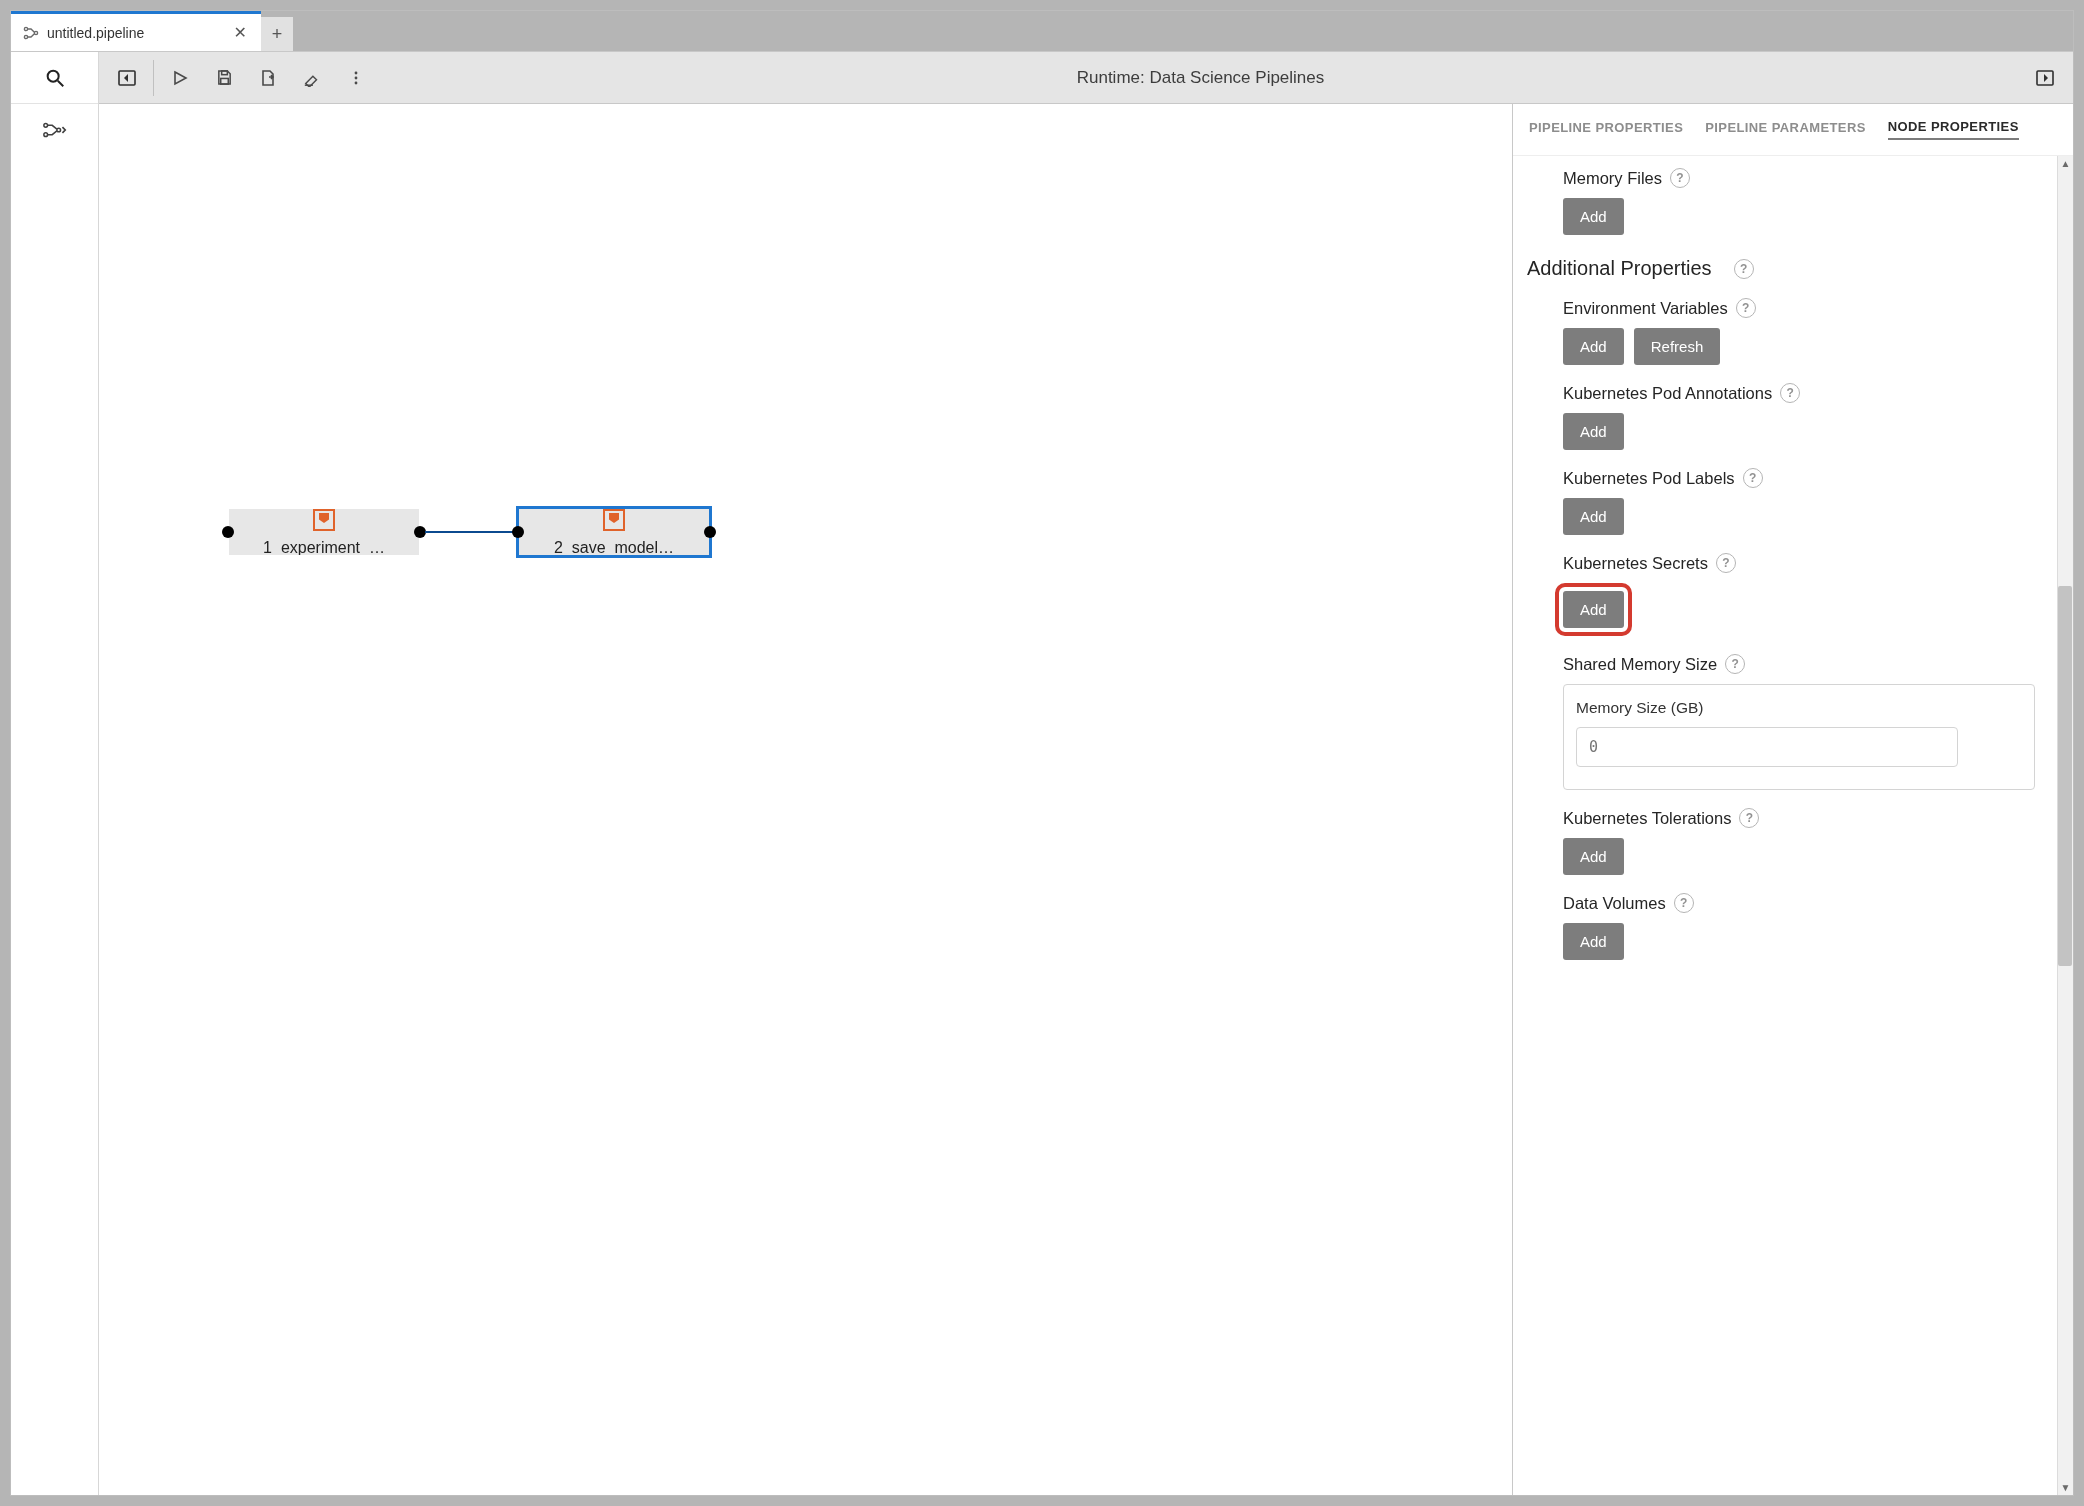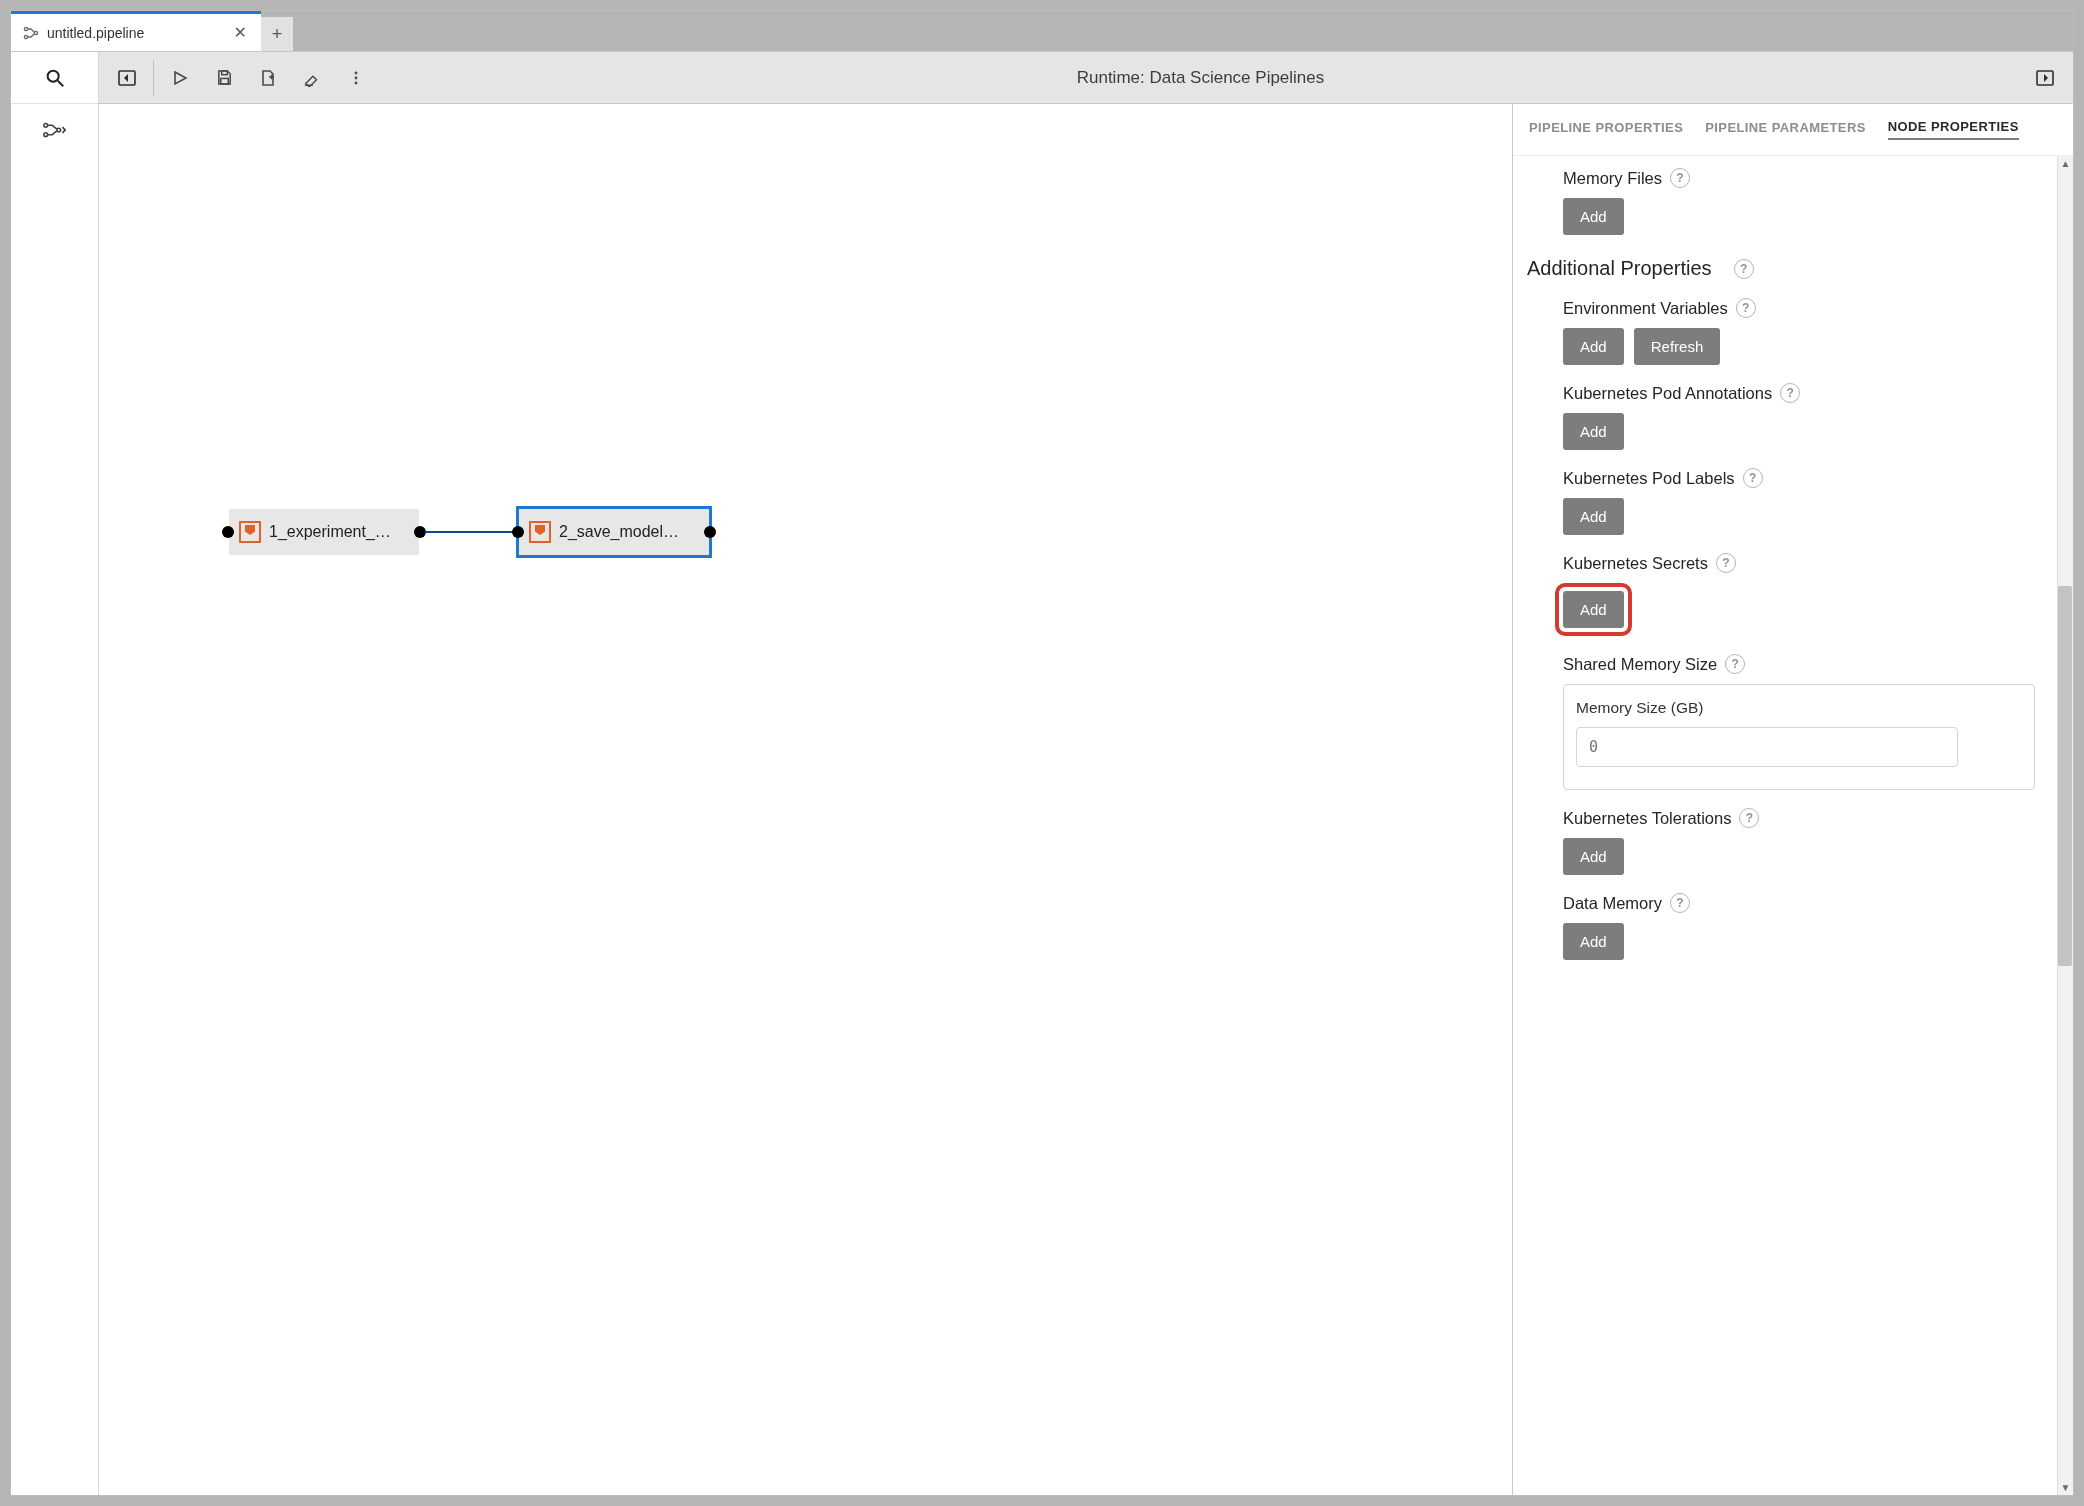--- a/index.html
+++ b/index.html
@@ -124,20 +124,21 @@
     position:absolute;
     width: 190px;
     height: 46px;
     background:#e7e7e7;
     display:flex;
     align-items:center;
     padding: 0 10px;
     gap:8px;
     font-size:16px;
     color:#222;
+    flex-direction:column;
   }
   .node.selected {
     outline: 3px solid #1f77d0;
     outline-offset: 0;
   }
   .node-icon {
     width:22px; height:22px;
     border:2px solid #e0632b;
     display:flex; align-items:flex-start; justify-content:center;
     padding-top:2px;
@@ -461,21 +462,21 @@
               <input class="mem-input" placeholder="0" style="">
             </div>
 
             <div class="prop-label">
               <span>Kubernetes Tolerations</span>
               <span class="help">?</span>
             </div>
             <button class="btn">Add</button>
 
             <div class="prop-label">
-              <span>Data Memory</span>
+              <span>Data Volumes</span>
               <span class="help">?</span>
             </div>
             <button class="btn">Add</button>
 
           </div>
 
           <div class="rp-scroll">
             <span class="arrow">▲</span>
             <div class="rp-thumb" style="top:430px; height:380px;"></div>
             <span class="arrow">▼</span>

